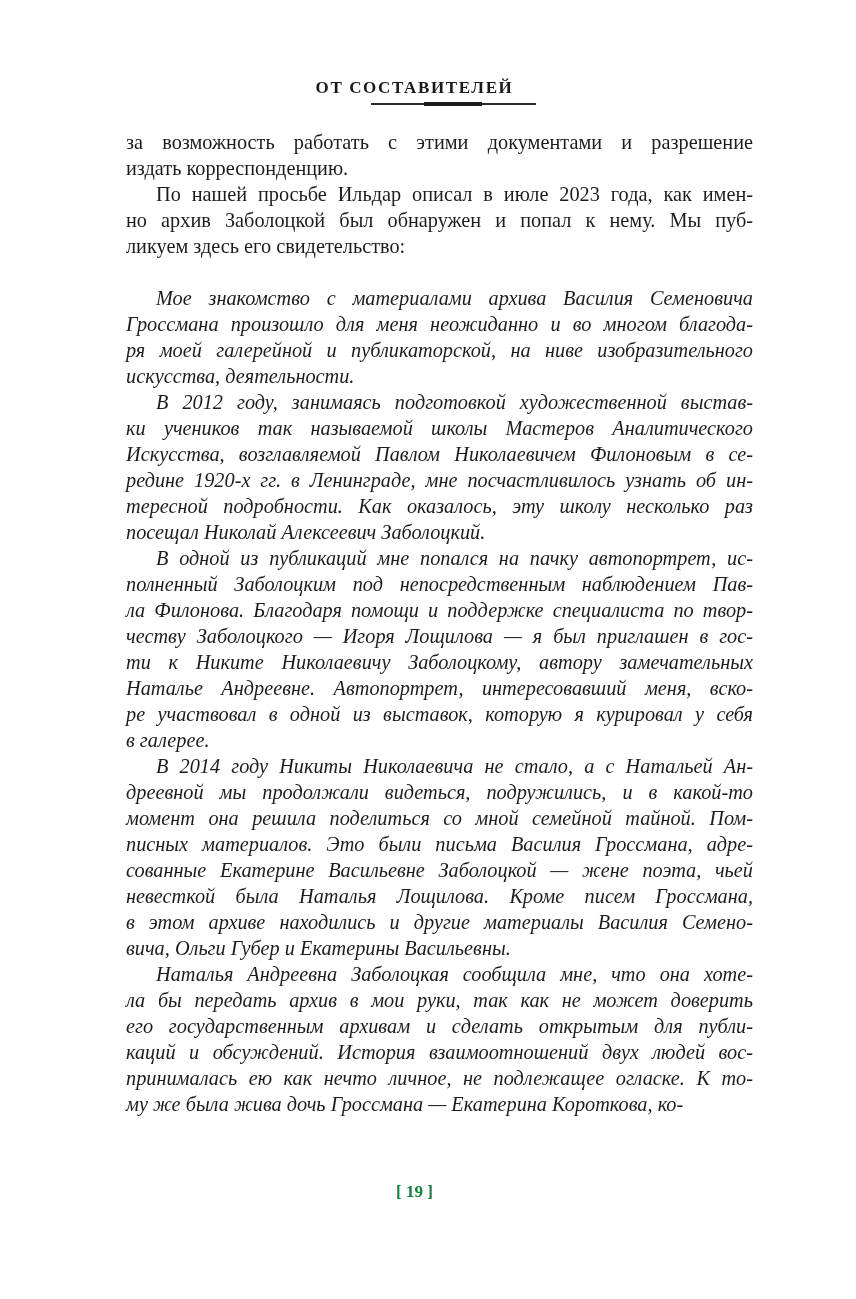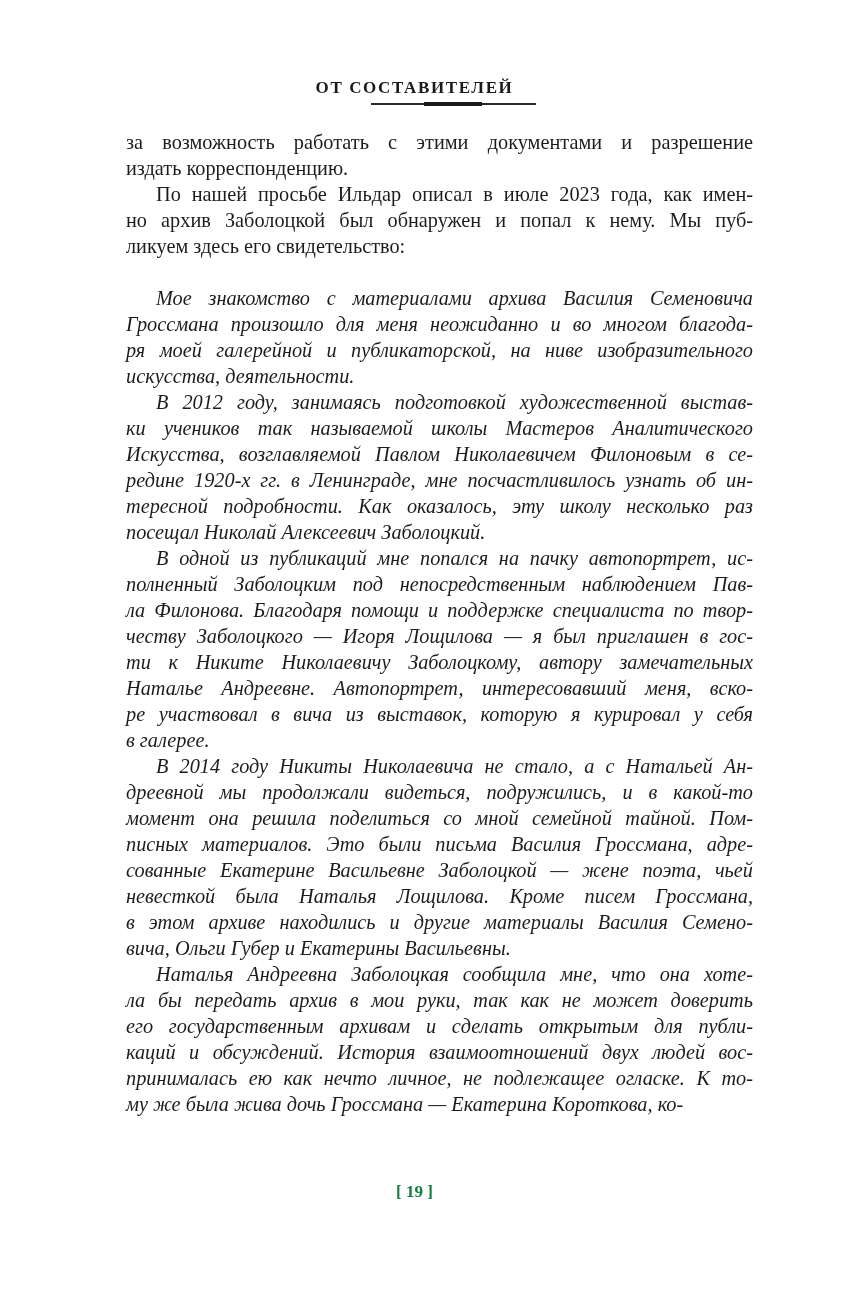--- a/index.html
+++ b/index.html
@@ -67,21 +67,21 @@
           <span class="line">тересной подробности. Как оказалось, эту школу несколько раз</span>
           <span class="line last">посещал Николай Алексеевич Заболоцкий.</span>
         </p>
         <p>
           <span class="line" style="padding-left: 30px;">В одной из публикаций мне попался на пачку автопортрет, ис-</span>
           <span class="line">полненный Заболоцким под непосредственным наблюдением Пав-</span>
           <span class="line">ла Филонова. Благодаря помощи и поддержке специалиста по твор-</span>
           <span class="line">честву Заболоцкого — Игоря Лощилова — я был приглашен в гос-</span>
           <span class="line">ти к Никите Николаевичу Заболоцкому, автору замечательных</span>
           <span class="line">Наталье Андреевне. Автопортрет, интересовавший меня, вско-</span>
-          <span class="line">ре участвовал в вича из выставок, которую я курировал у себя</span>
+          <span class="line">ре участвовал в одной из выставок, которую я курировал у себя</span>
           <span class="line last">в галерее.</span>
         </p>
         <p>
           <span class="line" style="padding-left: 30px;">В 2014 году Никиты Николаевича не стало, а с Натальей Ан-</span>
           <span class="line">дреевной мы продолжали видеться, подружились, и в какой-то</span>
           <span class="line">момент она решила поделиться со мной семейной тайной. Пом-</span>
           <span class="line">писных материалов. Это были письма Василия Гроссмана, адре-</span>
           <span class="line">сованные Екатерине Васильевне Заболоцкой — жене поэта, чьей</span>
           <span class="line">невесткой была Наталья Лощилова. Кроме писем Гроссмана,</span>
           <span class="line">в этом архиве находились и другие материалы Василия Семено-</span>

